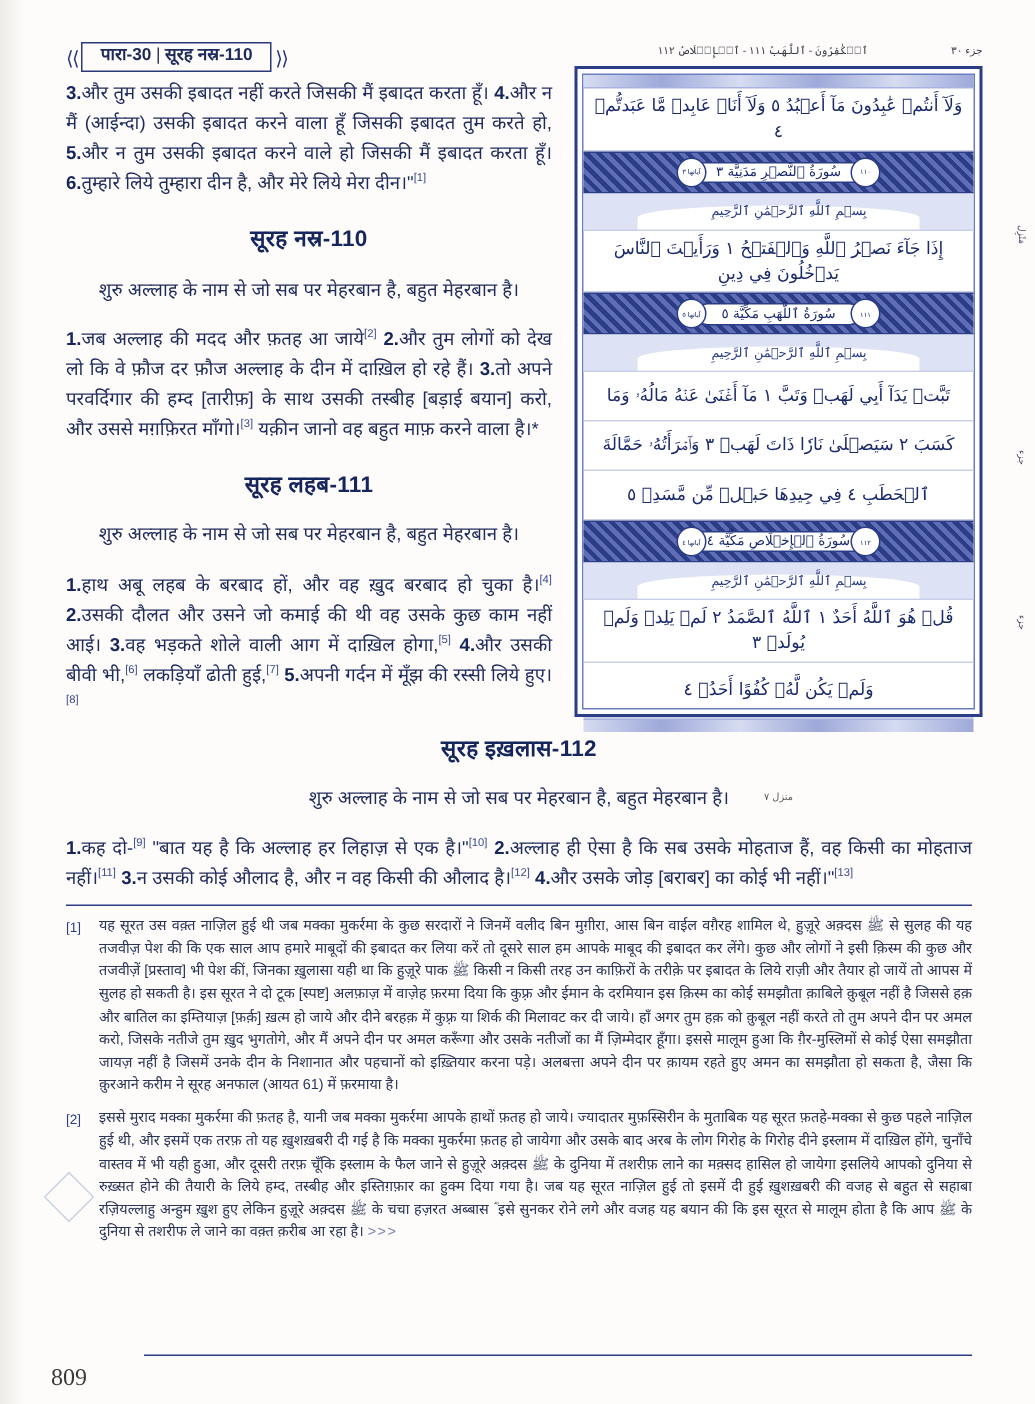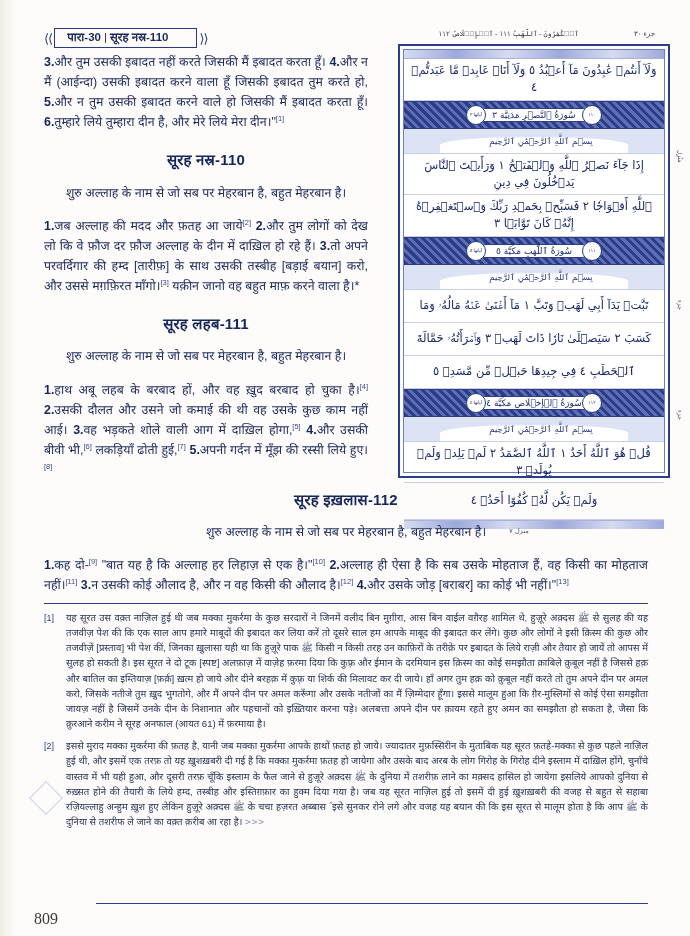--- a/index.html
+++ b/index.html
@@ -16,21 +16,21 @@
   
   .runhead{
     position:absolute;left:44px;top:28px;width:300px;height:20px;
     display:flex;align-items:center;
   }
   .rh-orn{color:#2a3a7a;font-size:13px;line-height:1;letter-spacing:-1px;}
   .rh-orn.left{margin-right:2px;}
   .rh-orn.right{margin-left:2px;}
   .rh-box{
     border:1.3px solid #2a3a7a;
-    padding:1px 28px 2px 12px;
+    padding:1px 12px 2px 12px;
     font-size:11.5px;font-weight:bold;color:#1d2a5a;
     white-space:nowrap;line-height:1.35;
   }
   .rh-sep{font-weight:normal;padding:0 3px;}
 
   
   .ar-head{
     position:absolute;left:383px;top:27px;width:272px;height:14px;
     display:flex;justify-content:space-between;align-items:center;
     font-size:6.5px;color:#444;direction:rtl;
@@ -38,21 +38,20 @@
   .ar-head .ctr{flex:1;text-align:center;font-size:7px;color:#3a3a4a;}
   .ar-head .rgt{font-size:7px;color:#3a3a4a;}
 
   
   .ar-panel{
     position:absolute;left:383px;top:44px;width:272px;height:434px;
     border:2.5px solid #2b3d86;
     background:#fdfdfd;
     box-sizing:border-box;
     padding:3px;
-    margin-left:15px;
   }
   .ar-panel .inner{
     border:1px solid #6d7ec0;height:100%;box-sizing:border-box;
     display:flex;flex-direction:column;
     background:#ffffff;
   }
   .ar-topband{
     height:8px;background:linear-gradient(90deg,#cfd6ef 0,#8e9bd4 20%,#cfd6ef 40%,#8e9bd4 60%,#cfd6ef 80%,#8e9bd4 100%);
     opacity:.85;border-bottom:1px solid #9aa6da;flex:none;
   }
@@ -207,21 +206,20 @@
         <span class="disc d1">آياتها ٣</span>
         <span class="plate">سُورَةُ ٱلنَّصۡرِ مَدَنِيَّة ٣</span>
         <span class="disc d2">١١٠</span>
       </div>
 
       <div class="ar-bism">
           <span>بِسۡمِ ٱللَّهِ ٱلرَّحۡمَٰنِ ٱلرَّحِيمِ</span>
         </div>
 
       <div class="ar-line">إِذَا جَآءَ نَصۡرُ ٱللَّهِ وَٱلۡفَتۡحُ ١ وَرَأَيۡتَ ٱلنَّاسَ يَدۡخُلُونَ فِي دِينِ</div>
-      <div class="ar-line">ٱللَّهِ أَفۡوَاجٗا ٢ فَسَبِّحۡ بِحَمۡدِ رَبِّكَ وَٱسۡتَغۡفِرۡهُ إِنَّهُۥ كَانَ تَوَّابَۢا ٣</div>
 
       <div class="ar-surahbar">
         <span class="disc d1">آياتها ٥</span>
         <span class="plate">سُورَةُ ٱللَّهَبِ مَكِّيَّة ٥</span>
         <span class="disc d2">١١١</span>
       </div>
 
       <div class="ar-bism">
           <span>بِسۡمِ ٱللَّهِ ٱلرَّحۡمَٰنِ ٱلرَّحِيمِ</span>
         </div>

